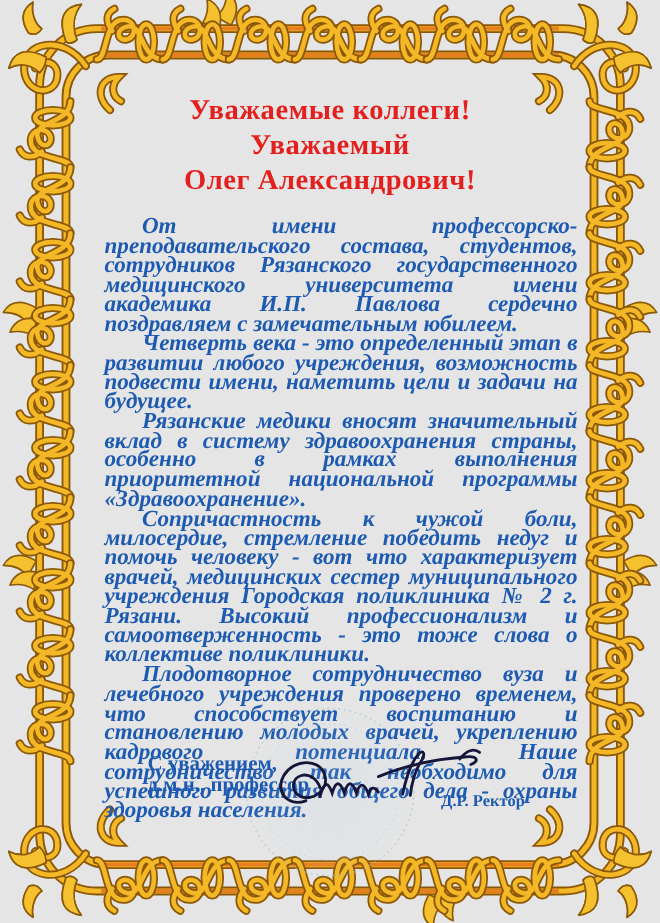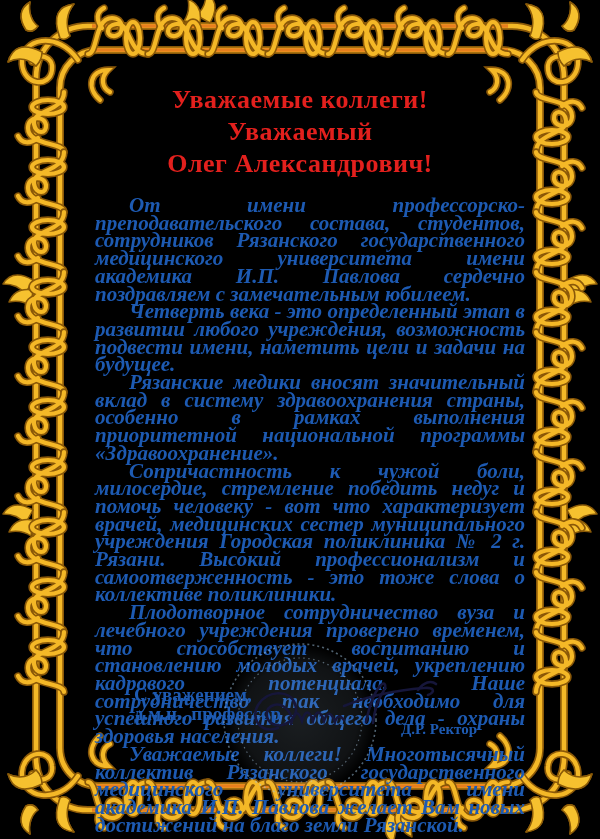--- a/index.html
+++ b/index.html
@@ -1,17 +1,17 @@
 <!DOCTYPE html>
 <html lang="ru"><head>
 <meta charset="utf-8">
 <style>
   html,body{margin:0;padding:0;background:#ffffff;}
   .page{
-    position:relative;width:600px;height:839px;background:#000000;overflow:hidden;
+    position:relative;width:600px;height:839px;background:#e5e5e5;overflow:hidden;
     font-family:"Liberation Serif","DejaVu Serif",serif;
   }
   svg.frame{position:absolute;left:0;top:0;width:600px;height:839px;}
   
   .dk{stroke:#8a5808;stroke-width:8;fill:none;stroke-linecap:round;stroke-linejoin:round;}
   .au{stroke:#f4b827;stroke-width:4.6;fill:none;stroke-linecap:round;stroke-linejoin:round;}
   .dk2{stroke:#8a5808;stroke-width:7.4;fill:none;stroke-linecap:round;}
   .au2{stroke:#f4b827;stroke-width:4.2;fill:none;stroke-linecap:round;}
   .or{stroke:#e87f1e;stroke-width:3.6;fill:none;}
   .lf{fill:#f6c12f;stroke:#8a5a08;stroke-width:1.5;stroke-linejoin:round;}
@@ -169,21 +169,20 @@
     <div>Уважаемый</div>
     <div>Олег Александрович!</div>
   </div>
 
   <div class="body-text">
     <p>От имени профессорско-преподавательского состава, студентов, сотрудников Рязанского государственного медицинского университета имени академика И.П. Павлова сердечно поздравляем с замечательным юбилеем.</p>
     <p>Четверть века - это определенный этап в развитии любого учреждения, возможность подвести имени, наметить цели и задачи на будущее.</p>
     <p>Рязанские медики вносят значительный вклад в систему здравоохранения страны, особенно в рамках выполнения приоритетной национальной программы «Здравоохранение».</p>
     <p>Сопричастность к чужой боли, милосердие, стремление победить недуг и помочь человеку - вот что характеризует врачей, медицинских сестер муниципального учреждения Городская поликлиника № 2 г. Рязани.  Высокий профессионализм и самоотверженность - это тоже  слова о коллективе поликлиники.</p>
     <p>Плодотворное сотрудничество вуза и  лечебного учреждения проверено временем, что способствует воспитанию и становлению молодых врачей, укреплению кадрового потенциала.  Наше сотрудничество так необходимо для успешного развития общего дела - охраны здоровья населения.</p>
-    <p>Уважаемые коллеги! Многотысячный  коллектив Рязанского государственного медицинского университета имени академика И.П. Павлова желает Вам новых достижений на благо земли Рязанской.</p>
   </div>
 
   <svg class="stamp" viewBox="0 0 160 160" aria-hidden="true">
     <defs>
       <radialGradient id="stamp-fill" cx="50%" cy="50%" r="50%">
         <stop offset="0%" stop-color="#bcd6ea" stop-opacity="0.28"></stop>
         <stop offset="75%" stop-color="#bcd6ea" stop-opacity="0.18"></stop>
         <stop offset="100%" stop-color="#bcd6ea" stop-opacity="0"></stop>
       </radialGradient>
     </defs>

